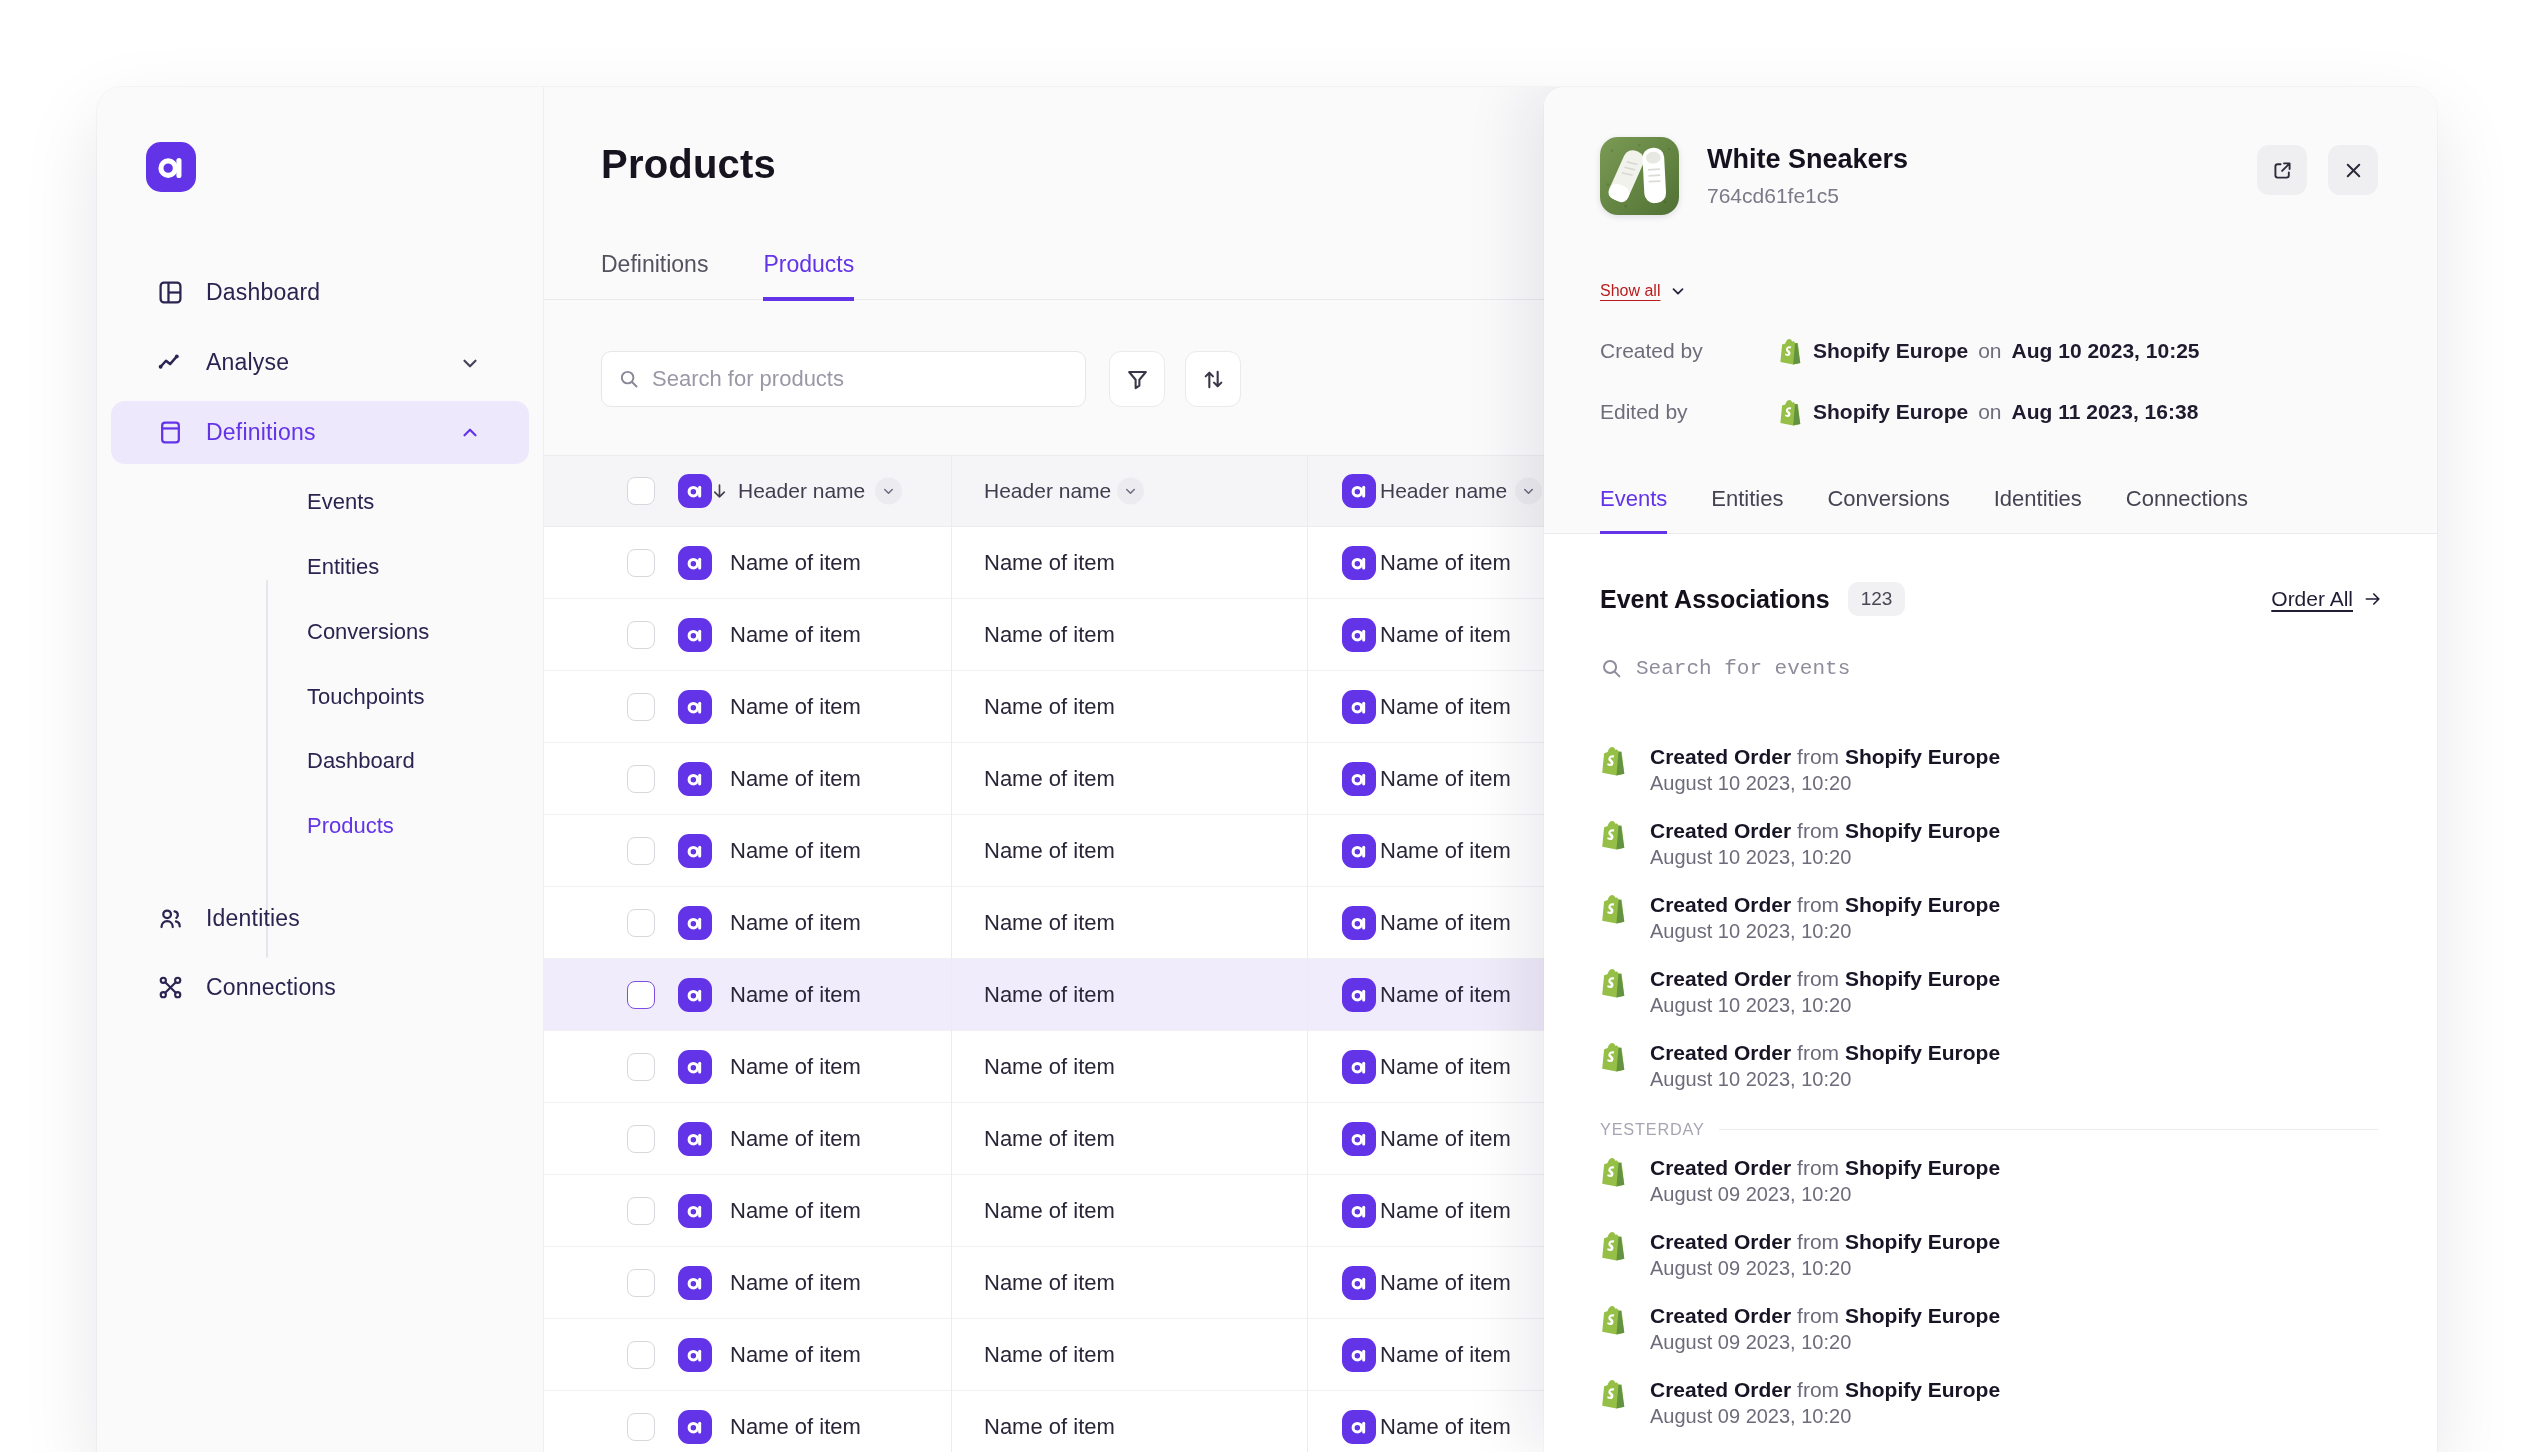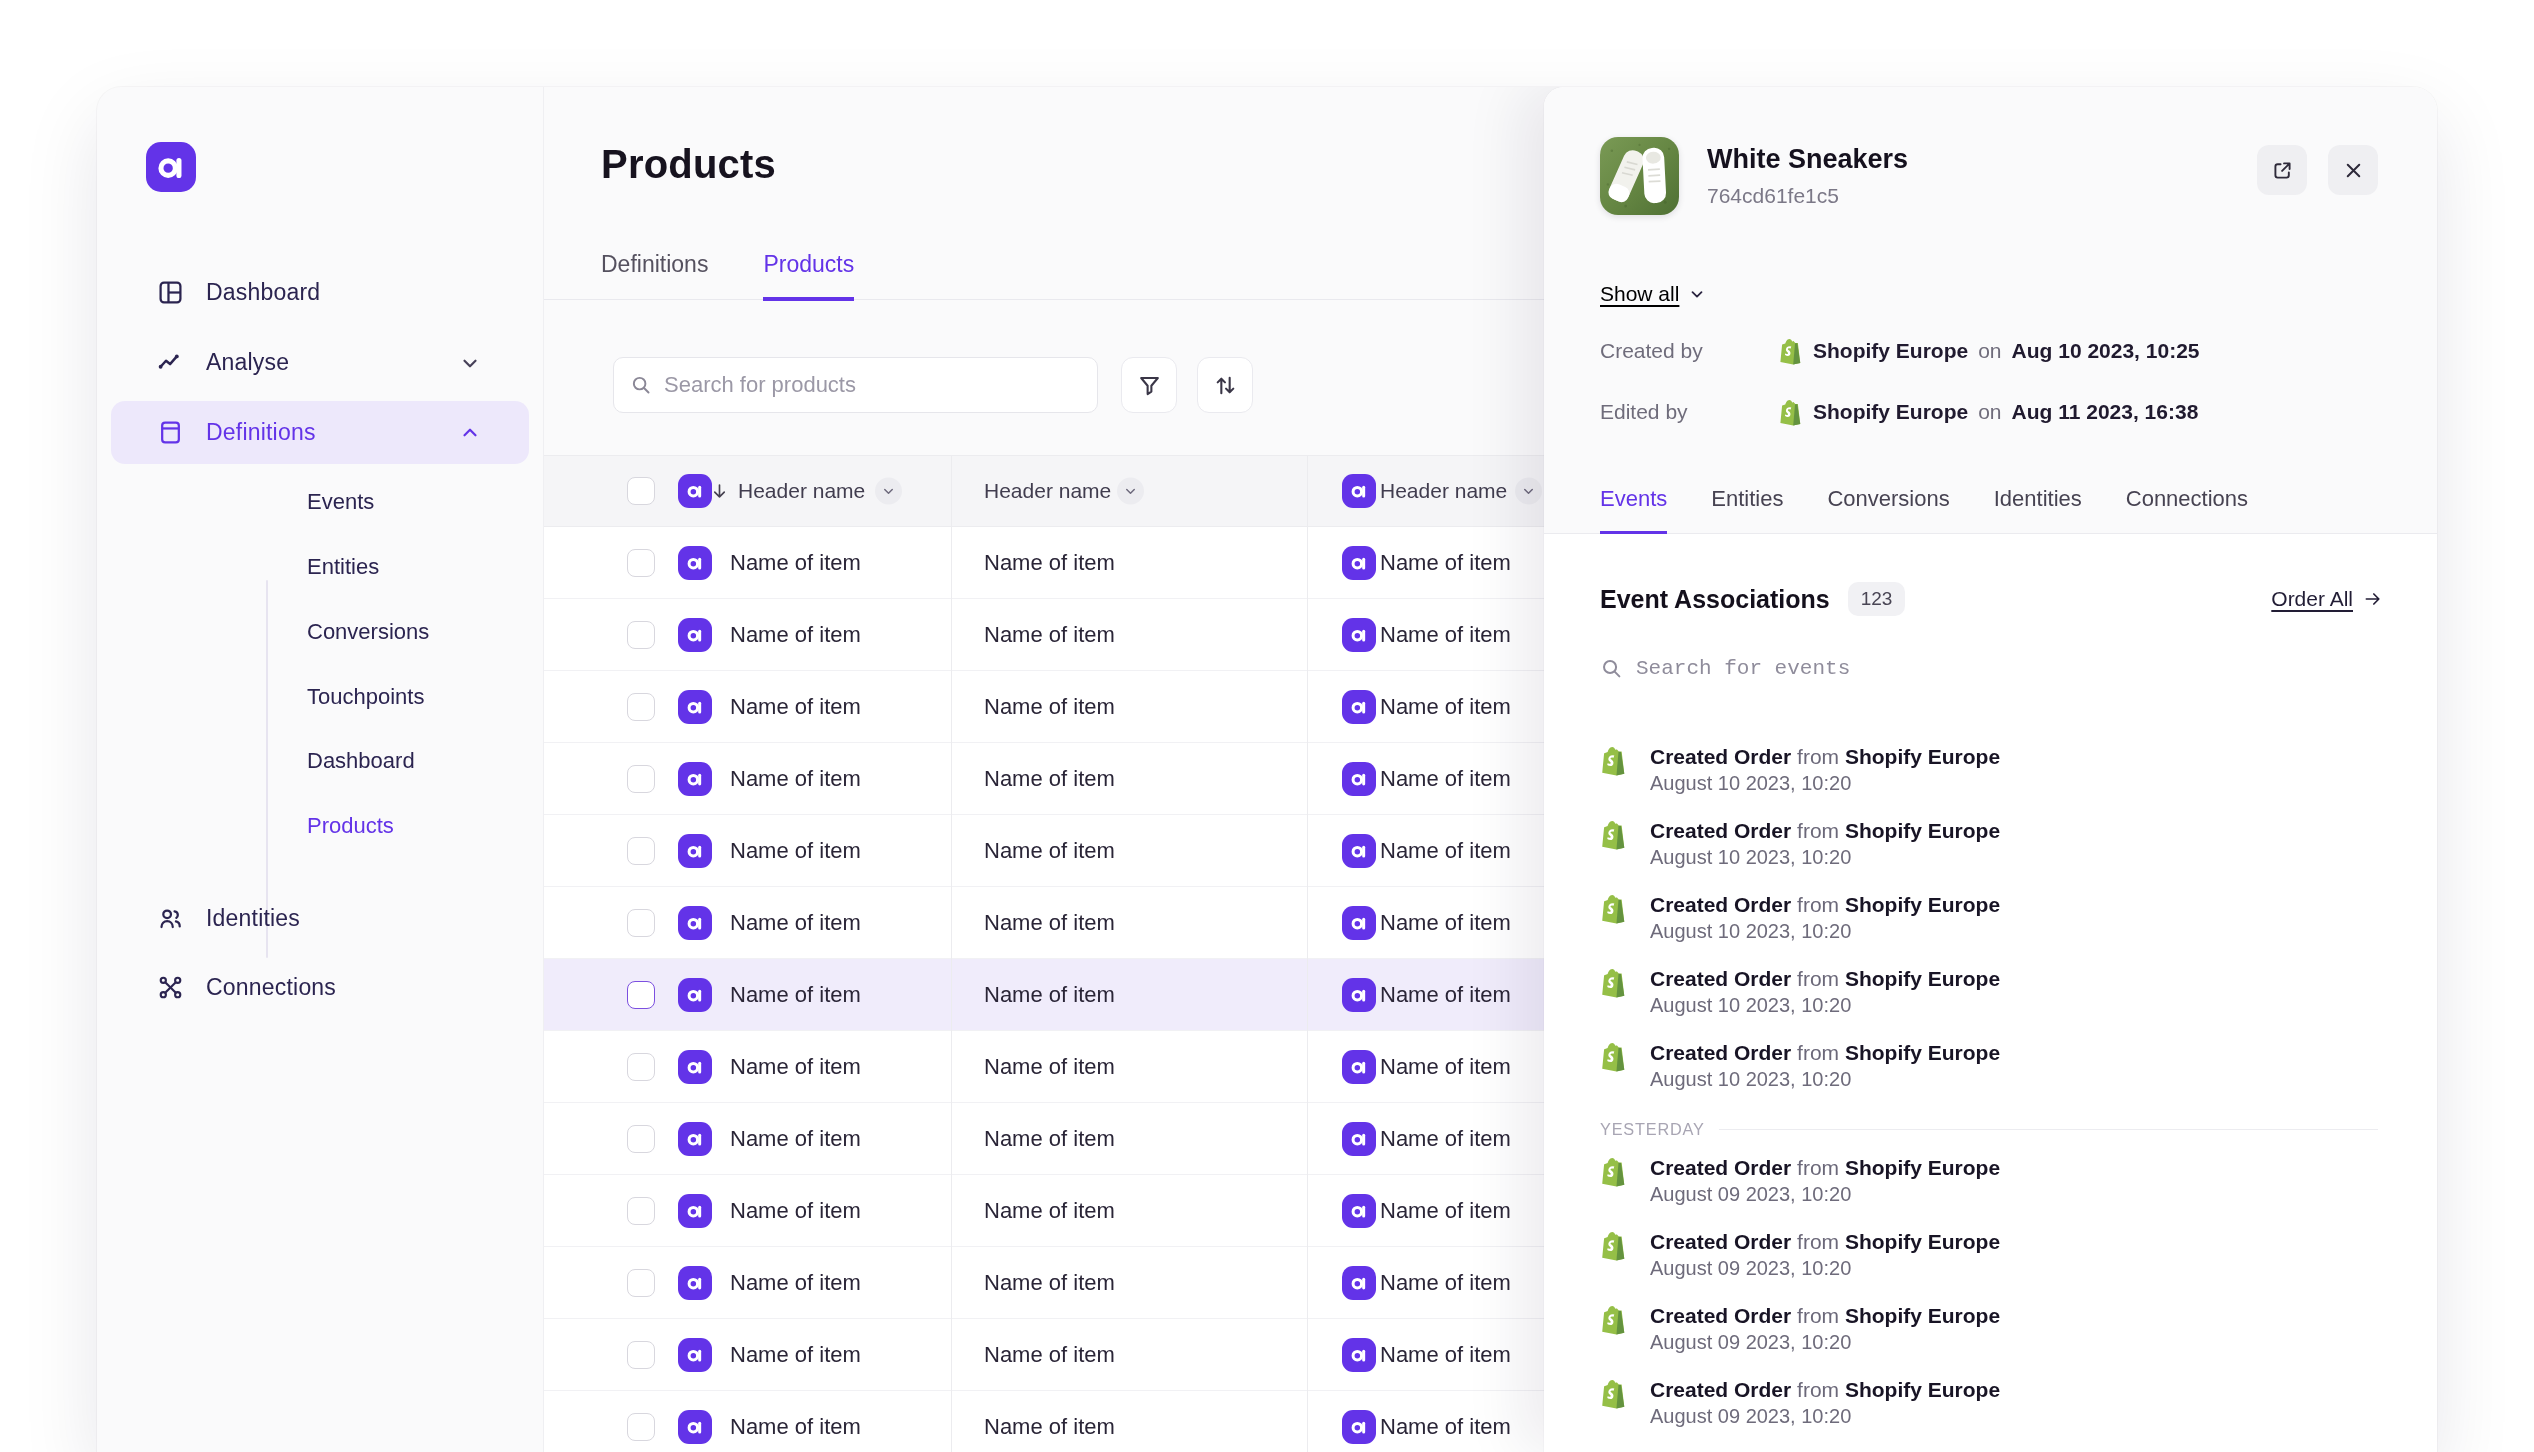--- a/index.html
+++ b/index.html
@@ -44,21 +44,21 @@
   .subitem.active span { color:#6333E8; }
 
   
   .main { position:absolute; left:447px; top:0; right:0; bottom:0; }
   .page-title { position:absolute; left:57px; top:55px; font-size:40px; font-weight:700; color:#17131F; letter-spacing:0.2px; }
 
   .tabbar { position:absolute; left:0; right:0; top:164px; height:49px; border-bottom:1px solid #E9E9EE; padding-left:57px; display:flex; gap:55px; }
   .tab { font-size:23px; color:#55515F; padding-bottom:18px; cursor:pointer; }
   .tab.active { color:#6333E8; border-bottom:4px solid #6333E8; margin-bottom:-2px; }
 
-  .toolbar { position:absolute; left:57px; top:264px; height:68px; display:flex; align-items:center;margin-left:12px; }
+  .toolbar { position:absolute; left:57px; top:264px; height:68px; display:flex; align-items:flex-start; }
   .search-box {
     width:485px; height:56px; background:#fff; border:1.5px solid #E6E6EB; border-radius:10px;
     display:flex; align-items:center; padding:0 16px;
   }
   .search-box .sicon { width:22px; height:22px; color:#8A8796; flex:none; }
   .search-box input {
     border:none; outline:none; background:transparent; flex:1; margin-left:12px;
     font-size:22px; color:#33303F; font-family:inherit;
   }
   .search-box input::placeholder { color:#9B98A6; }
@@ -117,21 +117,21 @@
   .p-title { position:absolute; left:163px; top:57px; font-size:27px; font-weight:700; color:#15111E; }
   .p-id { position:absolute; left:163px; top:97px; font-size:21px; color:#7B7887; }
   .icon-btn {
     position:absolute; top:58px; width:50px; height:50px; border-radius:12px; background:#EFEFF2;
     display:flex; align-items:center; justify-content:center; cursor:pointer;
   }
   .icon-btn svg { width:23px; height:23px; color:#2E2A3A; }
   .btn-open { left:713px; } .btn-close { left:784px; }
 
   .show-all { position:absolute; left:56px; top:195px; display:flex; align-items:center; gap:9px; cursor:pointer; }
-  .show-all .sa-label { font-size:21px; color:#000000; text-decoration:underline; text-underline-offset:4px; }
+  .show-all .sa-label { font-size:16px; color:#b91c1c; text-decoration:underline; text-underline-offset:4px; }
   .show-all svg { width:18px; height:18px; color:#2A2440; }
 
   .meta-row { position:absolute; left:56px; right:59px; height:32px; display:flex; align-items:center; font-size:21px; }
   .meta-row.m0 { top:248px; } .meta-row.m1 { top:309px; }
   .meta-label { width:179px; color:#6F6C7B; flex:none; }
   .meta-val { display:flex; align-items:center; gap:10px; }
   .meta-val .shop-ic { width:24px; height:27px; flex:none; }
   .meta-strong { font-weight:700; color:#201A2F; }
   .meta-gray { color:#6F6C7B; }
 

